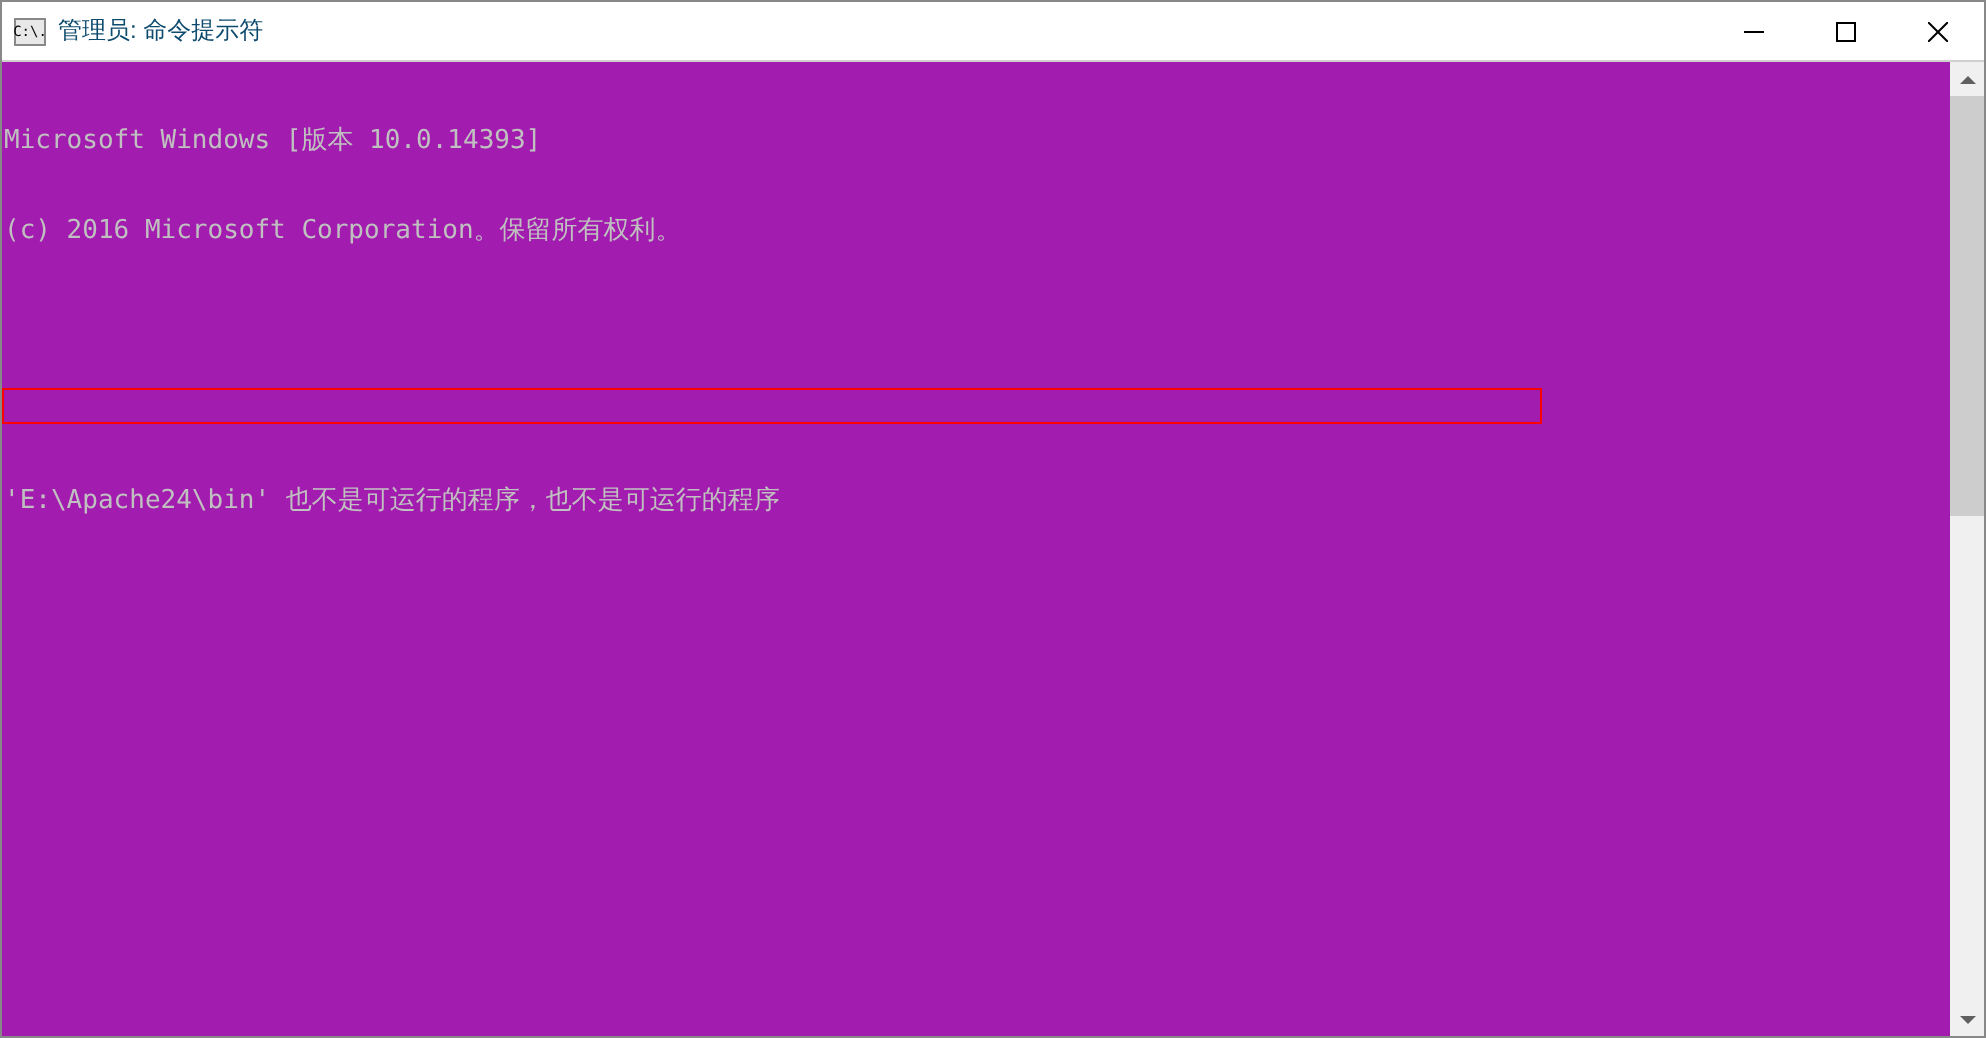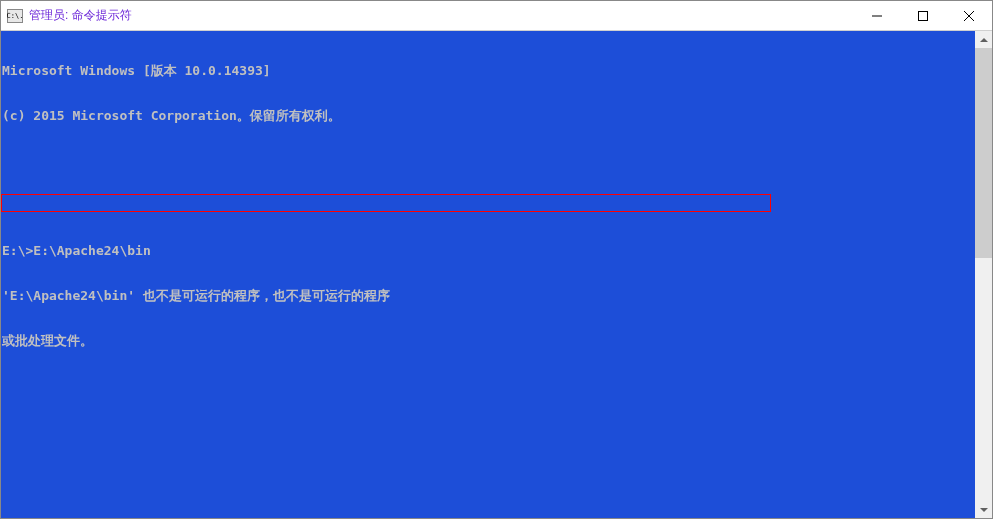--- a/index.html
+++ b/index.html
@@ -33,45 +33,44 @@
       margin: 0 6px 0 6px;
       display: flex;
       align-items: center;
       justify-content: center;
       font-size: 7px;
       font-family: "Consolas", monospace;
       color: #000;
     }
     .titlebar-title {
       font-size: 12px;
-      color: #6d28d9;
+      color: #0c4a6e;
       flex: 1;
     }
     .titlebar-buttons {
       display: flex;
     }
     .titlebar-btn {
       width: 46px;
       height: 29px;
       display: flex;
       align-items: center;
       justify-content: center;
       font-size: 10px;
       color: #000;
     }
     .titlebar-btn svg {
       width: 10px;
       height: 10px;
     }
     .terminal {
-      background: #1d4ed8;
+      background: #a21caf;
       height: calc(100% - 30px);
       position: relative;
       overflow: hidden;
-      font-weight: bold;
     }
     .terminal-content {
       padding: 2px 1px;
       font-family: "NSimSun", "SimSun", "Consolas", "宋体", monospace;
       font-size: 13px;
       line-height: 15px;
       color: #c0c0c0;
       white-space: pre;
       letter-spacing: 0px;
     }
@@ -139,26 +138,24 @@
             <line x1="0" y1="0" x2="10" y2="10" stroke="black" stroke-width="1"></line>
             <line x1="10" y1="0" x2="0" y2="10" stroke="black" stroke-width="1"></line>
           </svg>
       </div>
     </div>
   </div>
 
   <div class="terminal">
     <div class="terminal-content">
       <div class="terminal-line">Microsoft Windows [版本 10.0.14393]</div>
-      <div class="terminal-line">(c) 2015 Microsoft Corporation。保留所有权利。</div>
+      <div class="terminal-line">(c) 2016 Microsoft Corporation。保留所有权利。</div>
       <div class="terminal-line"></div>
       <div class="terminal-line"></div>
-      <div class="terminal-line">E:\&gt;E:\Apache24\bin</div>
       <div class="terminal-line">'E:\Apache24\bin' 也不是可运行的程序，也不是可运行的程序</div>
-      <div class="terminal-line">或批处理文件。</div>
       <div class="terminal-line"></div>
       <div class="terminal-line"></div>
       
       <div class="highlight-box" style="left: 0px; top: 163px; width: 770px; height: 18px;"></div>
     </div>
 
     <div class="scrollbar">
       <div class="scrollbar-btn up">
         <svg width="8" height="4" viewBox="0 0 8 4">
             <polygon points="4,0 8,4 0,4" fill="#606060"></polygon>

